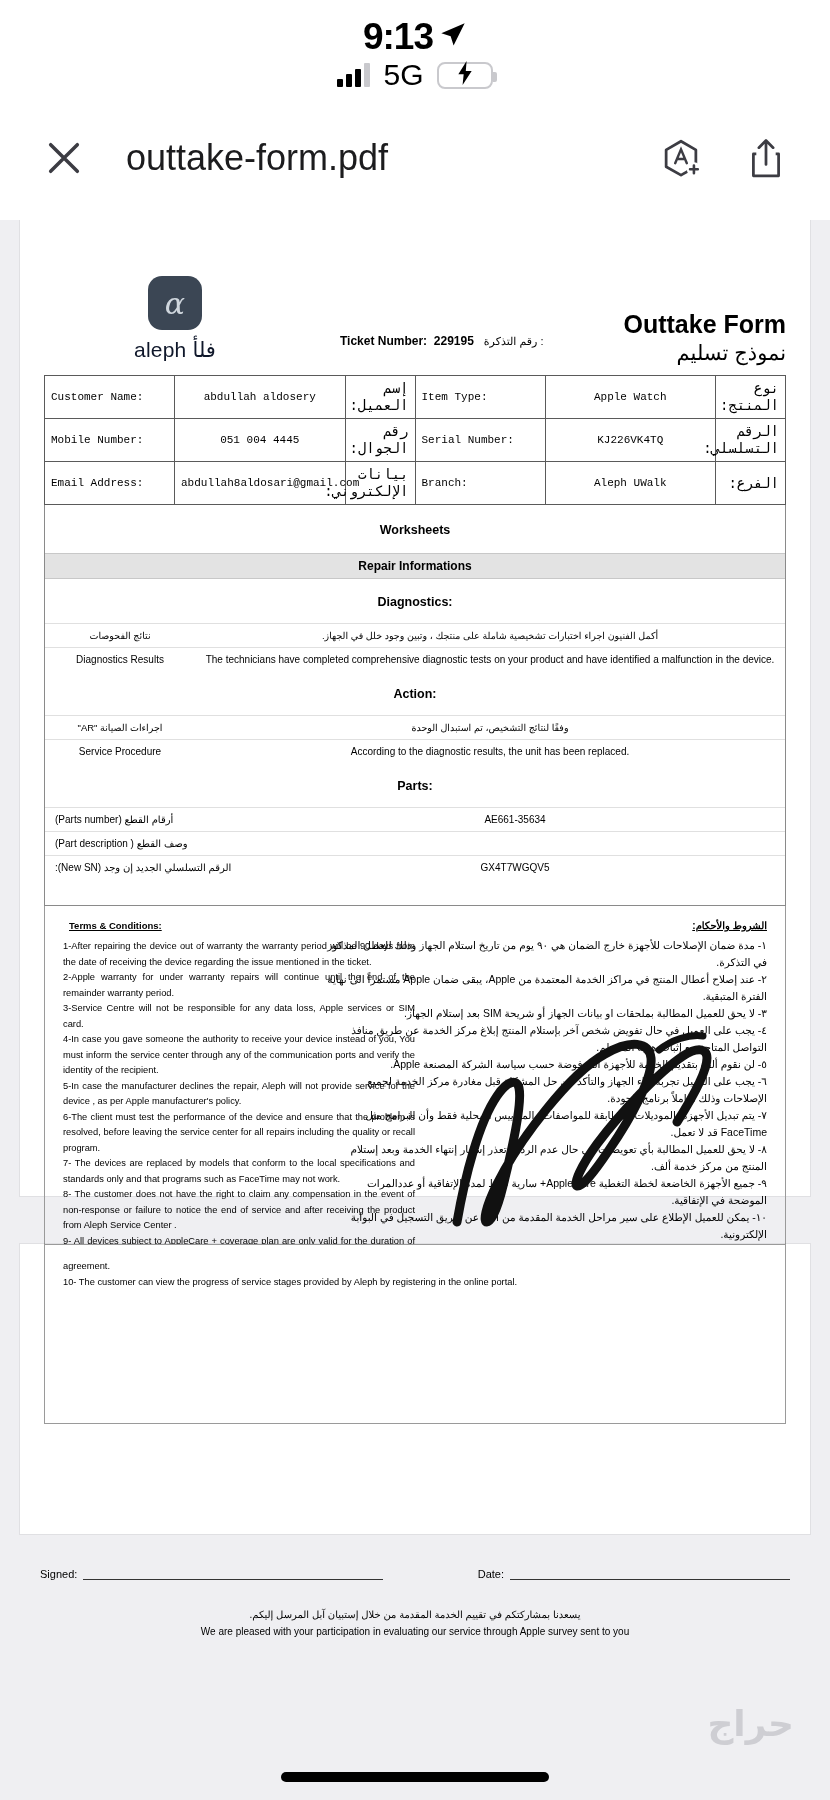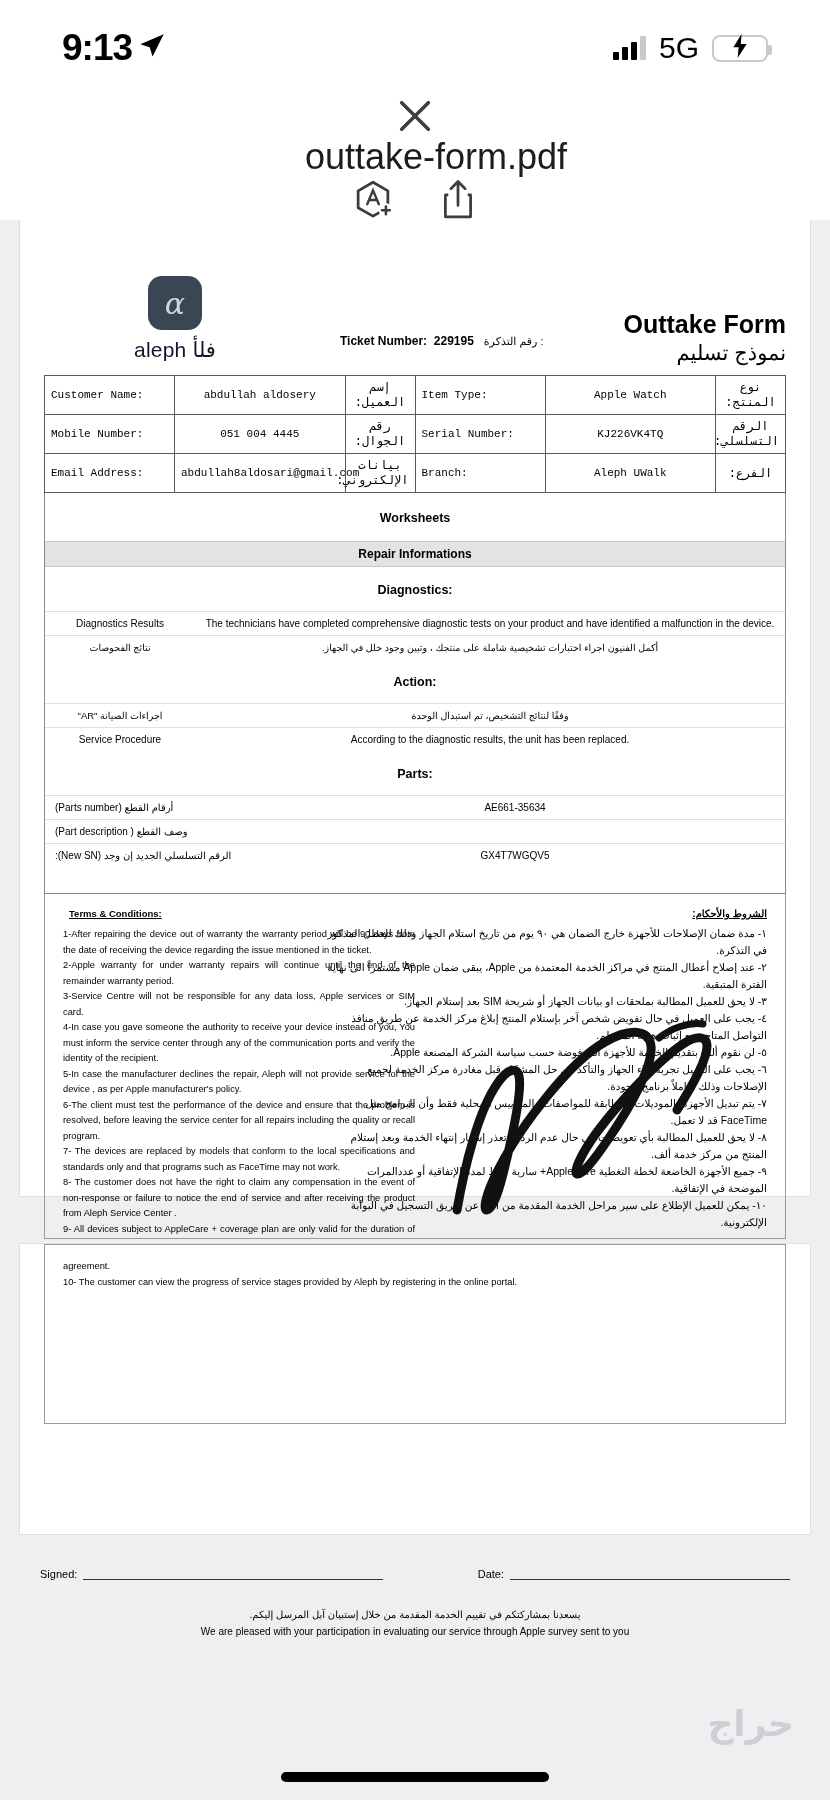--- a/index.html
+++ b/index.html
@@ -12,21 +12,22 @@
   .phone {
     position: relative;
     width: 830px; height: 1800px;
     background: #ffffff;
   }
 
   
   .statusbar {
     position: absolute; top: 0; left: 0; right: 0; height: 96px;
     display: flex; align-items: center; justify-content: space-between;
-    padding: 0 62px;
+    padding: 16px 62px;
+    flex-direction: column;
   }
   .sb-left { display: flex; align-items: center; gap: 6px; }
   .sb-time {
     font-size: 37px; font-weight: bold; color: #000; letter-spacing: -1px;
     font-family: "Liberation Sans", sans-serif;
   }
   .loc-arrow { display: block; }
   .sb-right { display: flex; align-items: center; gap: 13px; }
   .bars { display: flex; align-items: flex-end; gap: 3px; height: 24px; }
   .bars i { display: block; width: 6px; background: #000; border-radius: 1px; }
@@ -46,21 +47,20 @@
   .battery .fill {
     width: 100%; height: 100%; background: #f5cf17; border-radius: 5px;
   }
   .bolt { position: absolute; left: 50%; top: 50%; transform: translate(-50%,-50%); }
 
   
   .navbar {
     position: absolute; top: 96px; left: 0; right: 0; height: 124px;
     display: flex; align-items: center; padding: 0 44px;
     background: #fff;
-    flex-direction: column;
   }
   .nav-title {
     font-size: 36px; color: #1c1c1e; margin-left: 42px; flex: 1;
     font-family: "Liberation Sans", sans-serif; font-weight: 400;
   }
   .nav-actions { display: flex; align-items: center; gap: 44px; }
   .icon-btn { display: flex; align-items: center; justify-content: center; cursor: pointer; }
 
   
   .doc-area {
@@ -113,21 +113,21 @@
     width: 100%; border-collapse: collapse; table-layout: fixed;
     font-size: 11px; color: #000;
   }
   table.info td {
     border: 1px solid #5a5a5a; padding: 4px 6px; height: 21px;
     vertical-align: middle;
     font-family: Liberation Mono, monospace;
   }
   td.lbl { width: 130px; text-align: left; }
   td.val { text-align: center; }
-  td.arlbl { width: 70px; text-align: center; direction: rtl; font-size: 12px; }
+  td.arlbl { width: 70px; text-align: right; direction: rtl; font-size: 14px; }
 
   
   .ws-box { border: 1px solid #8a8a8a; border-top: none; }
   .ws-title {
     text-align: center; font-size: 12.5px; font-weight: bold;
     padding: 18px 0 16px 0;
   }
   .band {
     background: #e3e3e3; text-align: center; font-size: 12px; font-weight: bold;
     padding: 5px 0; border-top: 1px solid #c8c8c8; border-bottom: 1px solid #c8c8c8;
@@ -322,26 +322,26 @@
           </tr>
         </tbody>
           </table>
 
         <div class="ws-box">
           <div class="ws-title">Worksheets</div>
           <div class="band">Repair Informations</div>
 
           <div class="sec-title">Diagnostics:</div>
           <div class="row2">
+            <div class="r-lbl ar">نتائج الفحوصات</div>
+            <div class="r-val ar">أكمل الفنيون اجراء اختبارات تشخيصية شاملة على منتجك ، وتبين وجود خلل في الجهاز.</div>
+          </div>
+          <div class="row2">
             <div class="r-lbl">Diagnostics Results</div>
             <div class="r-val">The technicians have completed comprehensive diagnostic tests on your product and have identified a malfunction in the device.</div>
-          </div>
-          <div class="row2">
-            <div class="r-lbl ar">نتائج الفحوصات</div>
-            <div class="r-val ar">أكمل الفنيون اجراء اختبارات تشخيصية شاملة على منتجك ، وتبين وجود خلل في الجهاز.</div>
           </div>
 
           <div class="sec-title">Action:</div>
           <div class="row2">
             <div class="r-lbl ar">اجراءات الصيانة "AR"</div>
             <div class="r-val ar">وفقًا لنتائج التشخيص، تم استبدال الوحدة</div>
           </div>
           <div class="row2">
             <div class="r-lbl">Service Procedure</div>
             <div class="r-val">According to the diagnostic results, the unit has been replaced.</div>

